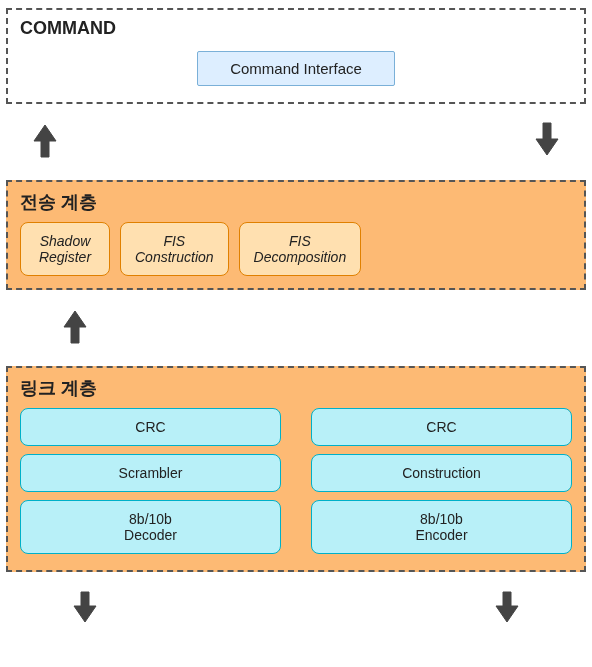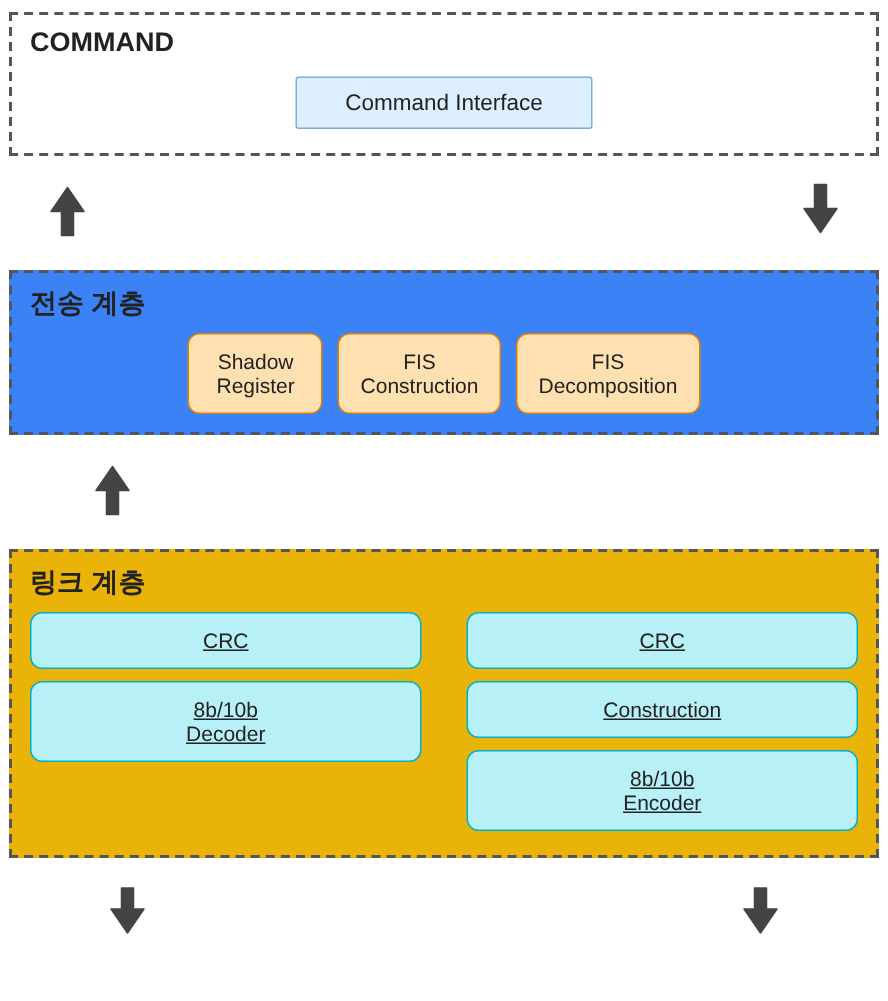--- a/index.html
+++ b/index.html
@@ -55,39 +55,40 @@
       padding: 0 20px;
       height: 40px;
       position: relative;
     }
 
     
     .transmission-section {
       border: 2px dashed #555;
       padding: 8px 12px 12px 12px;
       position: relative;
-      background: #3b82f6;
+      background: #fdba74;
     }
     .transmission-top {
       display: flex;
       justify-content: flex-end;
       margin-bottom: 8px;
     }
     .app-layer-box {
       border: 1.5px solid #e08000;
       background: #ffe0b0;
       color: #222;
       font-size: 14px;
       padding: 7px 16px;
       border-radius: 8px;
     }
     .transmission-boxes {
       display: flex;
       gap: 10px;
-      justify-content: center;
+      justify-content: flex-start;
+      font-style: italic;
     }
     .orange-box {
       border: 1.5px solid #e08000;
       background: #ffe0b0;
       color: #222;
       font-size: 14px;
       padding: 10px 14px;
       border-radius: 8px;
       text-align: center;
       min-width: 90px;
@@ -100,42 +101,41 @@
       align-items: center;
       padding: 0 20px;
       height: 40px;
     }
 
     
     .link-section {
       border: 2px dashed #555;
       padding: 8px 12px 16px 12px;
       position: relative;
-      background: #eab308;
+      background: #fdba74;
     }
     .link-inner {
       display: flex;
       gap: 30px;
       justify-content: space-between;
     }
     .link-col {
       display: flex;
       flex-direction: column;
       gap: 8px;
       flex: 1;
     }
     .cyan-box {
       border: 1.5px solid #00b0c8;
       background: #b8f0f8;
       color: #222;
       font-size: 14px;
       padding: 10px 10px;
       border-radius: 8px;
       text-align: center;
-      text-decoration: underline;
     }
 
     
     .bottom-arrow-row {
       display: flex;
       justify-content: space-between;
       padding: 0 60px;
       height: 36px;
     }
   </style>
@@ -182,20 +182,21 @@
       </svg>
     </div>
   </div>
 
   <div class="link-section">
     <div class="section-label">링크 계층</div>
     <div class="link-inner">
 
       <div class="link-col">
         <div class="cyan-box">CRC</div>
+        <div class="cyan-box">Scrambler</div>
         <div class="cyan-box">8b/10b<br>Decoder</div>
       </div>
 
       <div class="link-col">
         <div class="cyan-box">CRC</div>
         <div class="cyan-box">Construction</div>
         <div class="cyan-box">8b/10b<br>Encoder</div>
       </div>
     </div>
   </div>

